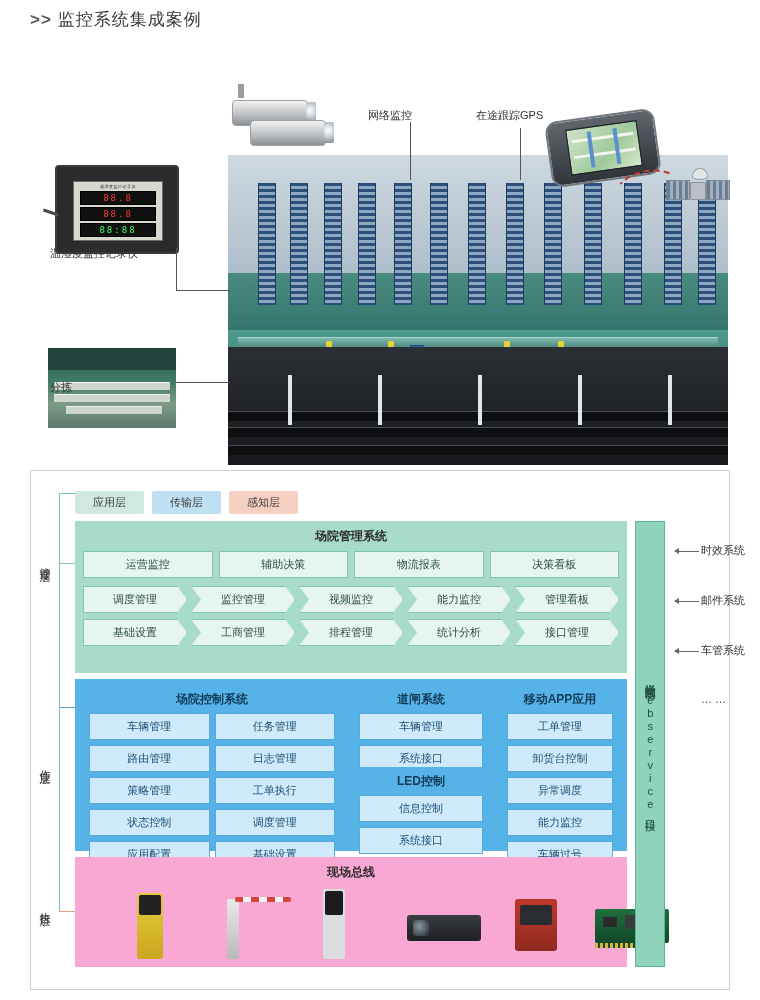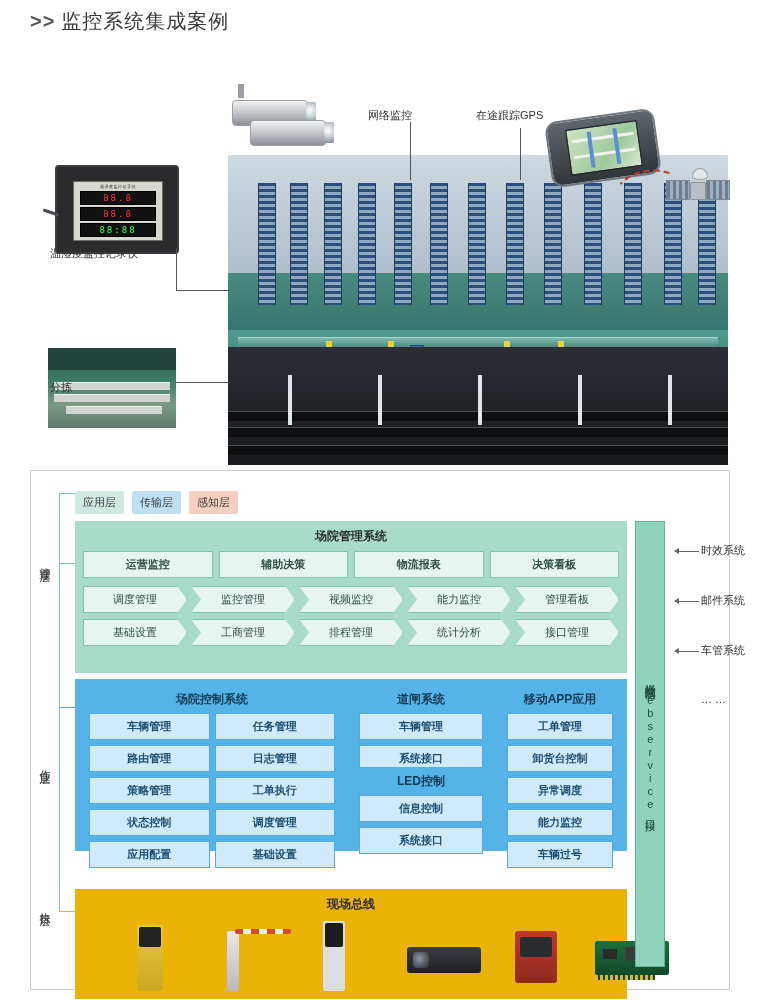--- a/index.html
+++ b/index.html
@@ -14,21 +14,21 @@
     font-family: "Liberation Sans", sans-serif;
     color: #333;
     overflow: hidden;
   }
 
   
   .page-title {
     position: absolute;
     left: 30px;
     top: 8px;
-    font-size: 20px;
+    font-size: 17px;
     color: #3a3a3a;
     letter-spacing: 1px;
     white-space: nowrap;
   }
   .page-title .chev {
     color: #555;
     margin-right: 6px;
     font-weight: bold;
   }
 
@@ -309,48 +309,47 @@
 
   .tag-row {
     position: absolute;
     left: 44px;
     top: 20px;
     display: flex;
     gap: 8px;
   }
   .tag {
     font-size: 11px;
-    padding: 4px 8px;
+    padding: 4px 18px;
     border-radius: 2px;
     color: #3b3b3b;
   }
   .tag.app { background: #cfe9e2; }
   .tag.trans { background: #bfdff2; }
   .tag.sense { background: #f5cfc0; }
 
   .panel {
     position: absolute;
     box-sizing: border-box;
   }
   .panel-title {
     text-align: center;
     font-size: 12px;
     color: #2d2d2d;
     font-weight: bold;
     padding: 7px 0 6px;
   }
   .green-panel { background: #a8dcc9; }
   .blue-panel { background: #56b3e8; }
-  .orange-panel { background: #eab308; margin-top: 32px; }
+  .orange-panel { background: #f9a8d4; }
 
   .cell-grid {
     display: grid;
     gap: 6px;
     padding: 0 8px 8px;
-    font-weight: bold;
   }
   .cell {
     background: #e6f5ef;
     border: 1px solid #7cc7ae;
     font-size: 11px;
     color: #2e4f45;
     text-align: center;
     padding: 5px 0;
   }
   .cell.blue {

